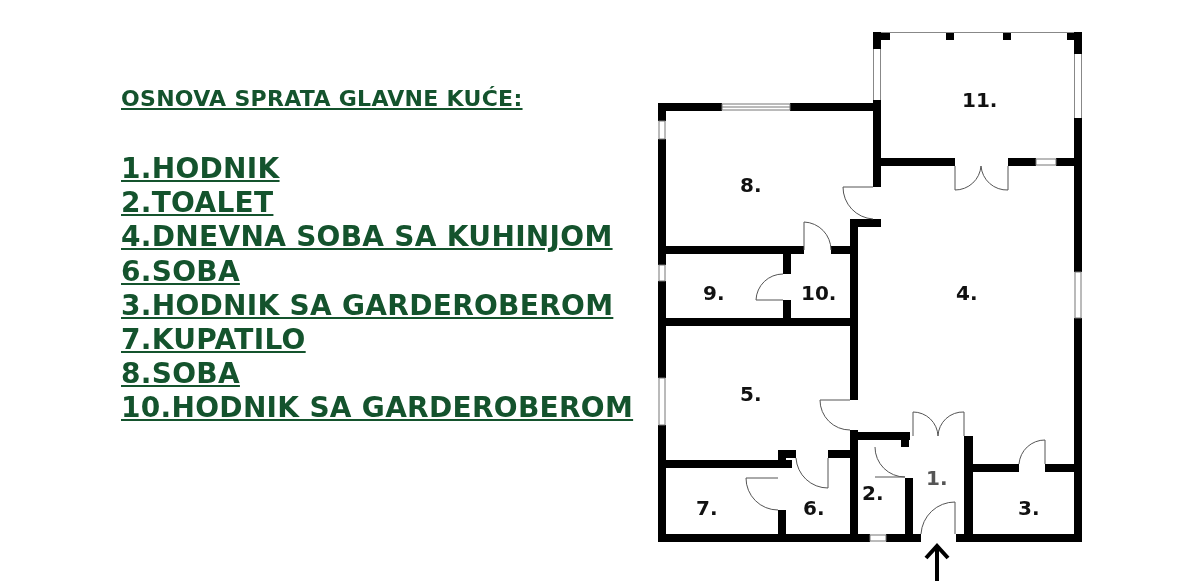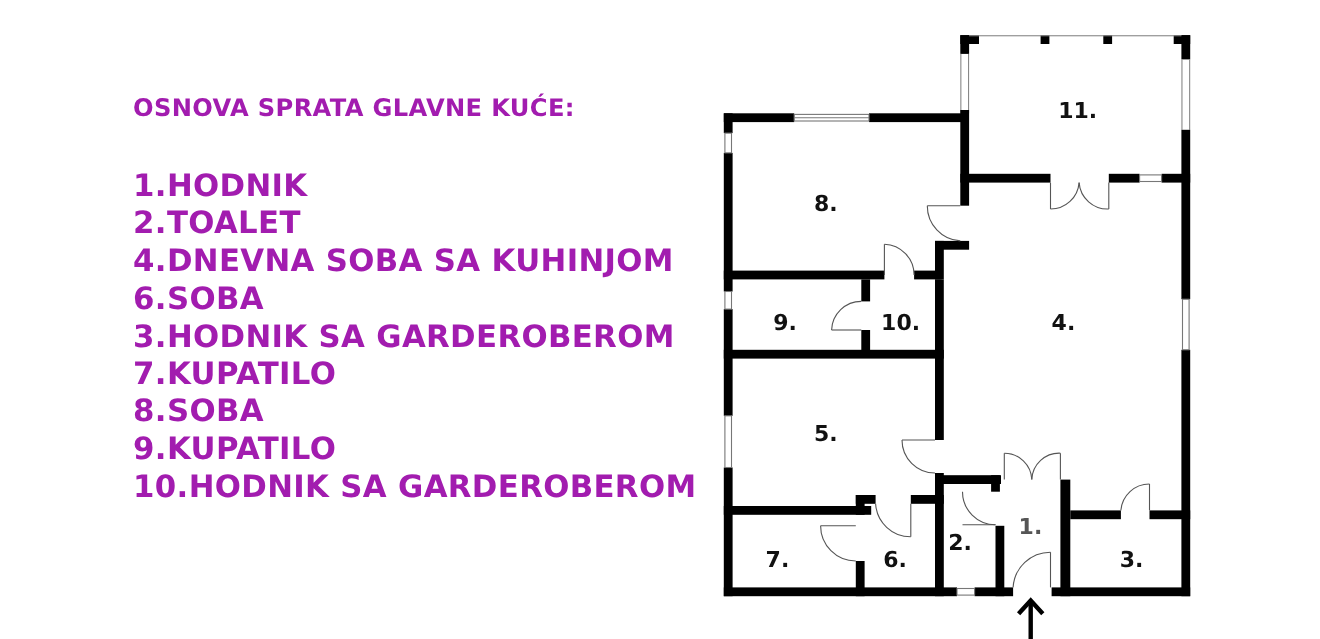--- a/index.html
+++ b/index.html
@@ -1,38 +1,37 @@
 <!DOCTYPE html>
 <html><head>
 <meta charset="utf-8">
 <style>
   html, body { margin: 0; padding: 0; background: #ffffff; }
   body { width: 1200px; height: 581px; position: relative; overflow: hidden; font-family: "DejaVu Sans", sans-serif; }
-  .legend { position: absolute; left: 121px; top: 82px; color: #a21caf; }
+  .legend { position: absolute; left: 121px; top: 82px; color: #14532d; text-decoration: underline; }
   .legend-title { font-weight: bold; font-size: 22px; letter-spacing: 0.3px; margin: 0 0 36px 0; line-height: 34px; white-space: nowrap; }
   .legend-list { list-style: none; margin: 0; padding: 0; }
   .legend-item { font-weight: bold; font-size: 28px; line-height: 34.2px; white-space: nowrap; letter-spacing: 0.3px; }
   .plan { position: absolute; left: 0; top: 0; }
   .room-label { font-family: "DejaVu Sans", sans-serif; font-weight: bold; font-size: 20px; fill: #111111; }
   .room-label.grey { fill: #555555; }
 </style>
 </head>
 <body>
 
 <div class="legend">
   <div class="legend-title">OSNOVA SPRATA GLAVNE KUĆE:</div>
   <ul class="legend-list">
     <li class="legend-item">1.HODNIK</li>
     <li class="legend-item">2.TOALET</li>
     <li class="legend-item">4.DNEVNA SOBA SA KUHINJOM</li>
     <li class="legend-item">6.SOBA</li>
     <li class="legend-item">3.HODNIK SA GARDEROBEROM</li>
     <li class="legend-item">7.KUPATILO</li>
     <li class="legend-item">8.SOBA</li>
-    <li class="legend-item">9.KUPATILO</li>
     <li class="legend-item">10.HODNIK SA GARDEROBEROM</li>
   </ul>
 </div>
 
 <svg class="plan" width="1200" height="581" viewBox="0 0 1200 581" xmlns="http://www.w3.org/2000/svg">
   <g fill="#000000">
 
     <rect x="873" y="32" width="17" height="8"></rect>
     <rect x="873" y="32" width="8" height="17"></rect>
     <rect x="946" y="32" width="8" height="8"></rect>

